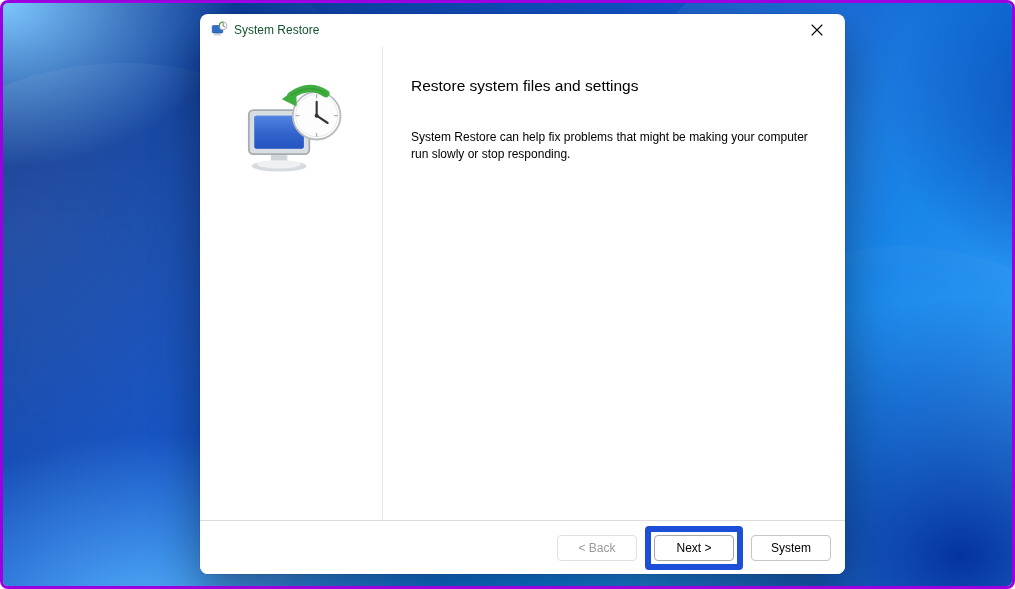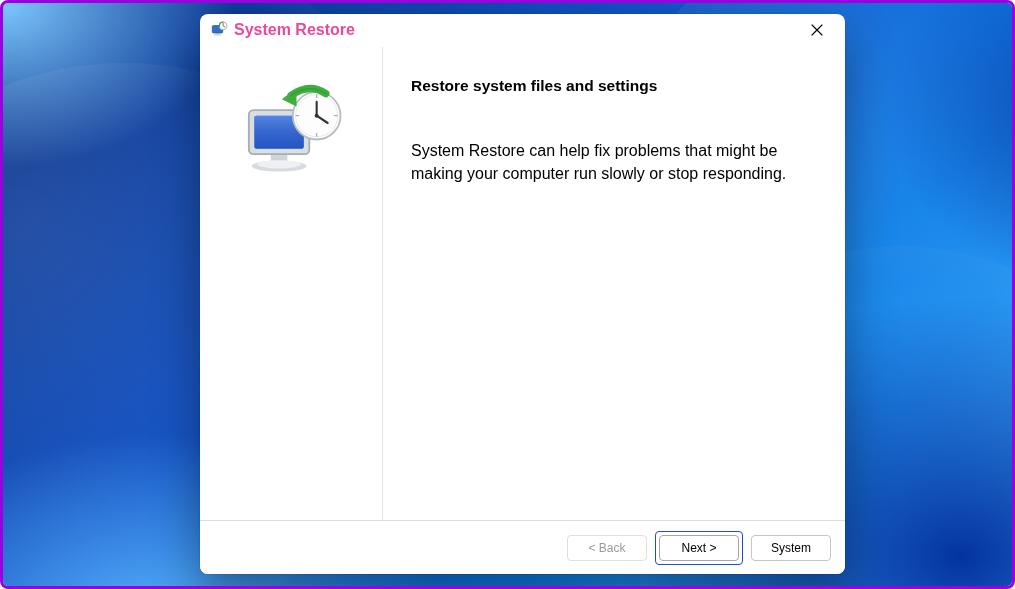--- a/index.html
+++ b/index.html
@@ -44,21 +44,21 @@
     display: flex; flex-direction: column;
     overflow: hidden;
   }
   .titlebar {
     height: 32px;
     display: flex; align-items: center;
     padding: 0 6px 0 10px;
     gap: 6px;
   }
   .titlebar .app-icon { width: 18px; height: 18px; display:flex; align-items:center; justify-content:center;}
-  .titlebar .title { font-size: 16px; color:#ec4899;font-weight:bold; }
+  .titlebar .title { font-size: 12px; color:#14532d; }
   .titlebar .spacer { flex: 1; }
   .titlebar .close {
     width: 44px; height: 30px;
     display:flex; align-items:center; justify-content:center;
     border-radius:4px;
   }
   .close svg { width:12px; height:12px; }
   .body {
     flex: 1; display:flex;
     border-top: 1px solid transparent;
@@ -69,25 +69,25 @@
     background: #ffffff;
     padding-top: 32px;
     display:flex; justify-content:center; align-items:flex-start;
   }
   .restore-graphic { width: 130px; height: 110px; }
   .content {
     flex:1; padding: 30px 28px 10px 28px;
     color:#000;
   }
   .content h1 {
-    font-size: 15.5px; font-weight: 700; color:#000;
-    margin-bottom: 44px;
+    font-size: 15.5px; font-weight: 400; color:#000;
+    margin-bottom: 34px;
   }
   .content p {
-    font-size: 16px; line-height: 1.45; color:#000;
+    font-size: 12px; line-height: 1.45; color:#000;
     margin-bottom: 18px;
     max-width: 400px;
   }
   .footer {
     height: 54px;
     border-top: 1px solid #dcdcdc;
     background:#fff;
     display:flex; align-items:center; justify-content:flex-end;
     gap: 8px; padding: 0 14px;
   }
@@ -98,21 +98,21 @@
     border: 1px solid #c6c6c6;
     border-radius: 4px;
     font-size: 12px; color:#000;
     display:flex; align-items:center; justify-content:center;
     cursor: pointer;
   }
   .btn[disabled] {
     color:#9a9a9a; border-color:#e0e0e0; cursor:default; background:#fff;
   }
   .next-wrap {
-    border: 1px solid #1d4ed8;
+    border: 6px solid #1d4ed8;
     border-radius: 4px;
     padding: 3px;
     display:flex;
   }
   .next-wrap .btn { border-color:#a7a7a7; }
 </style>
 </head>
 <body>
 
 <div class="bg">

